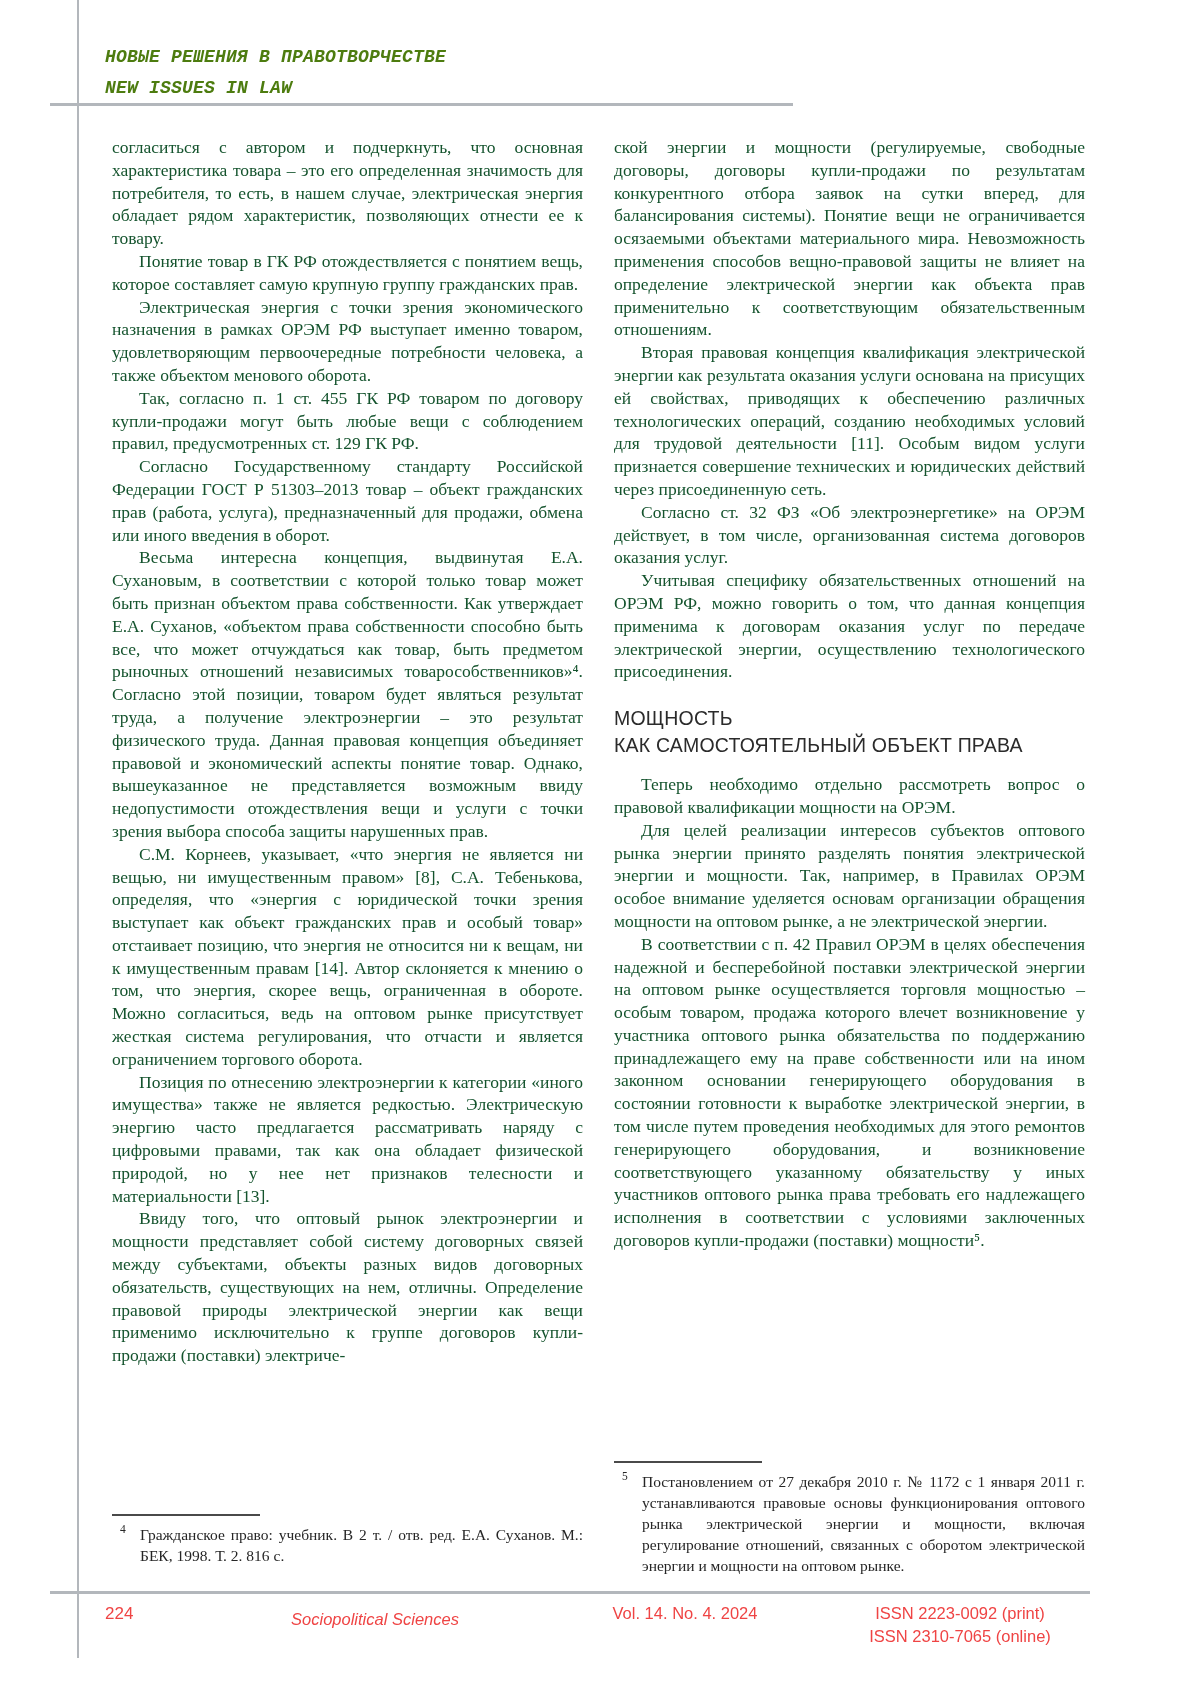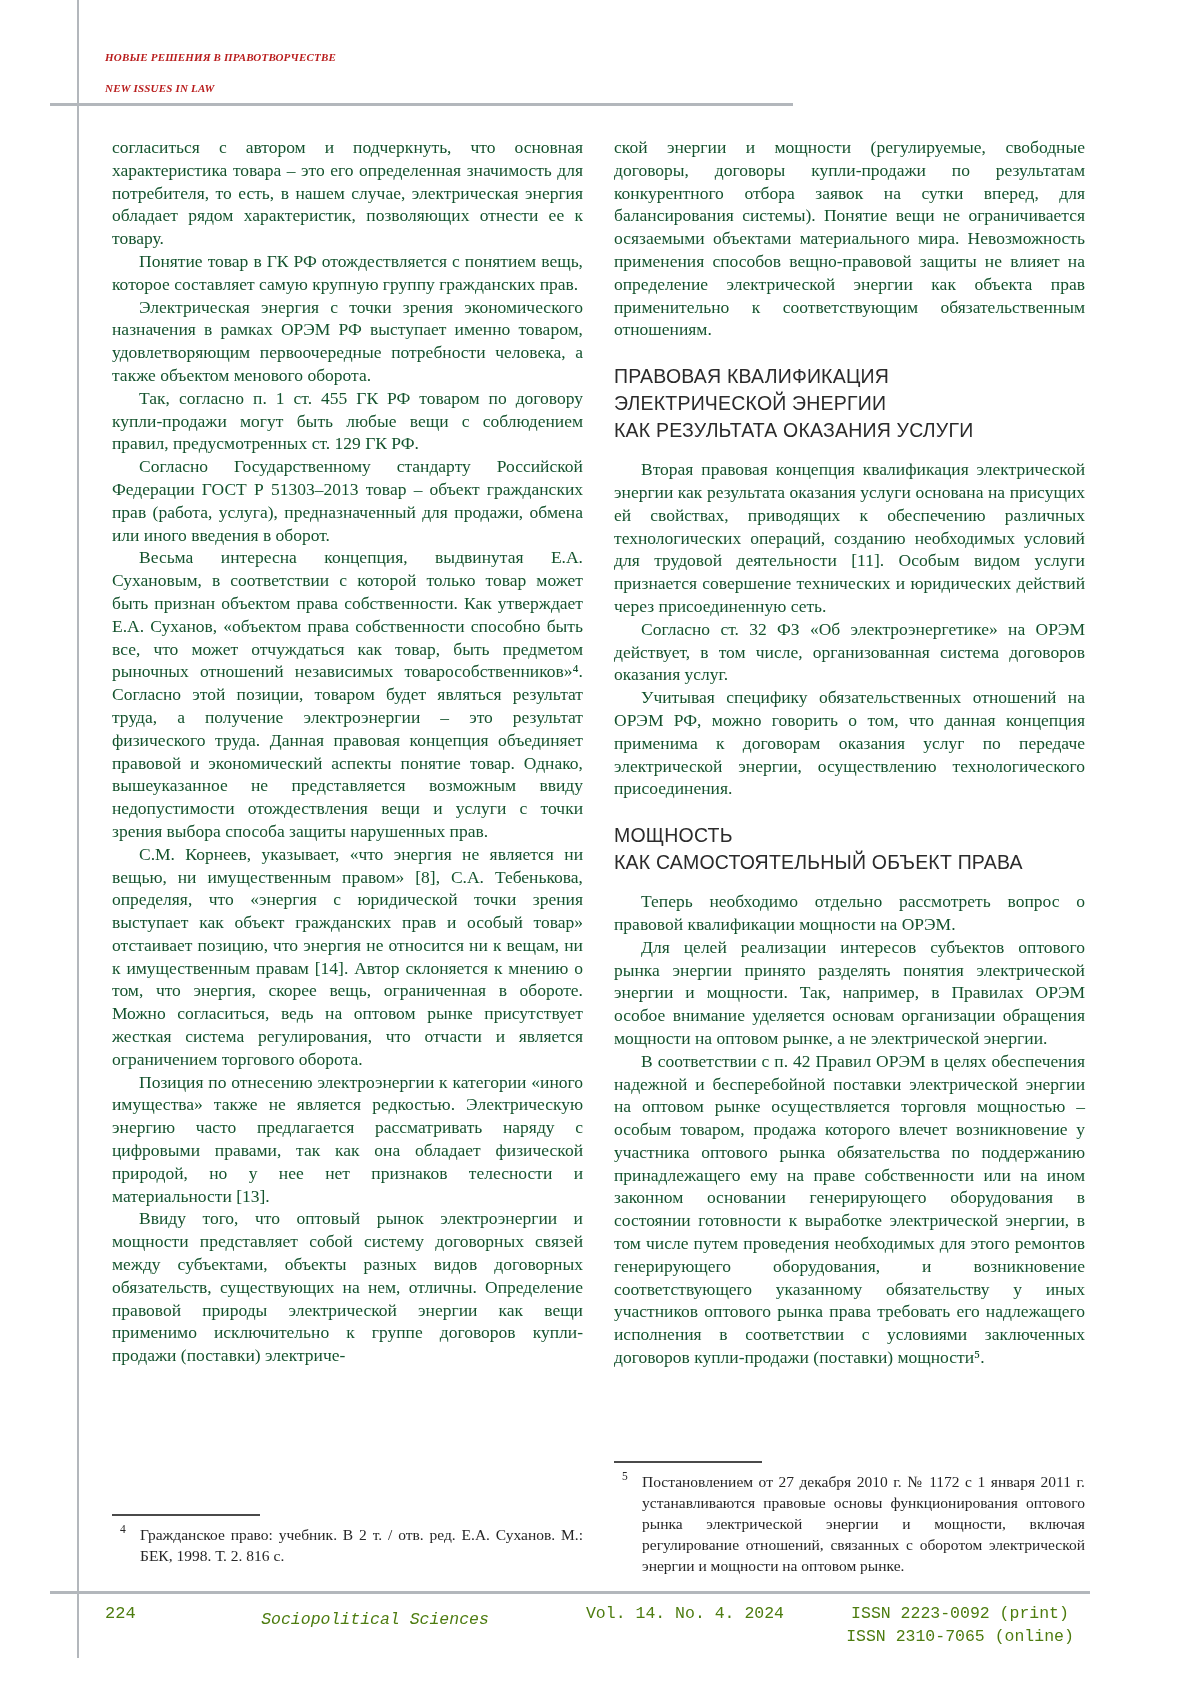--- a/index.html
+++ b/index.html
@@ -7,43 +7,43 @@
     position:relative; width:1200px; height:1697px; margin:0 auto;
     background:#ffffff; overflow:hidden;
     font-family:"Liberation Serif", serif; color:#262626;
   }
   .vline { position:absolute; left:77px; top:0; width:2px; height:1658px; background:#b3b7bc; }
   .rule { position:absolute; height:3px; background:#b3b7bc; }
   .rule-top { left:50px; top:103px; width:743px; }
   .rule-bottom { left:50px; top:1591px; width:1040px; }
 
   .hdr { position:absolute; left:105px; top:42px; width:600px;
-         font-family:Liberation Serif, serif; font-style:italic; font-weight:bold;
-         font-size:11px; line-height:31px; color:#b91c1c; letter-spacing:0.2px; }
+         font-family:Liberation Mono, monospace; font-style:italic; font-weight:bold;
+         font-size:18px; line-height:31px; color:#4d7c0f; letter-spacing:0.2px; }
 
   .col { position:absolute; top:136px; width:471px; }
   .col-left  { left:112px; }
   .col-right { left:614px; }
 
   .col p { margin:0; text-align:justify; text-indent:27px;
            font-size:17.5px; line-height:22.8px; color:#14532d; }
   .col p.noindent { text-indent:0; }
 
   .sec-heading { margin:22px 0 14px 0;
     font-family:"Liberation Sans", sans-serif; font-size:19.5px; line-height:27px;
     color:#2b2b2b; font-weight:400; letter-spacing:0.2px; }
 
   .footnote { position:absolute; width:471px; }
   .fn-rule { width:148px; height:2px; background:#4a4a4a; margin-bottom:8px; }
   .fn-body { position:relative; padding-left:28px; text-align:justify;
              font-size:15.5px; line-height:21px; color:#262626; }
   .fn-marker { position:absolute; left:8px; top:0; font-size:11.5px; line-height:1; }
 
-  .footer-item { position:absolute; font-family:Liberation Mono, monospace;
-                 font-size:16.5px; line-height:23px; color:#4d7c0f; }
+  .footer-item { position:absolute; font-family:Liberation Sans, sans-serif;
+                 font-size:16.5px; line-height:23px; color:#ef4444; }
   .footer-page    { left:105px; top:1602px; font-size:17px; }
   .footer-journal { left:250px; top:1608px; width:250px; text-align:center; font-style:italic; }
   .footer-vol     { left:585px; top:1602px; width:200px; text-align:center; }
   .footer-issn    { left:835px; top:1602px; width:250px; text-align:center; }
 </style>
 </head>
 <body>
 
 <div class="page">
 
@@ -63,25 +63,20 @@
     <p>Согласно Государственному стандарту Российской Федерации ГОСТ Р 51303–2013 товар – объект гражданских прав (работа, услуга), предназначенный для продажи, обмена или иного введения в оборот.</p>
     <p>Весьма интересна концепция, выдвинутая Е.А. Сухановым, в соответствии с которой только товар может быть признан объектом права собственности. Как утверждает Е.А. Суханов, «объектом права собственности способно быть все, что может отчуждаться как товар, быть предметом рыночных отношений независимых товарособственников»⁴. Согласно этой позиции, товаром будет являться результат труда, а получение электроэнергии – это результат физического труда. Данная правовая концепция объединяет правовой и экономический аспекты понятие товар. Однако, вышеуказанное не представляется возможным ввиду недопустимости отождествления вещи и услуги с точки зрения выбора способа защиты нарушенных прав.</p>
     <p>С.М. Корнеев, указывает, «что энергия не является ни вещью, ни имущественным правом» [8], С.А. Тебенькова, определяя, что «энергия с юридической точки зрения выступает как объект гражданских прав и особый товар» отстаивает позицию, что энергия не относится ни к вещам, ни к имущественным правам [14]. Автор склоняется к мнению о том, что энергия, скорее вещь, ограниченная в обороте. Можно согласиться, ведь на оптовом рынке присутствует жесткая система регулирования, что отчасти и является ограничением торгового оборота.</p>
     <p>Позиция по отнесению электроэнергии к категории «иного имущества» также не является редкостью. Электрическую энергию часто предлагается рассматривать наряду с цифровыми правами, так как она обладает физической природой, но у нее нет признаков телесности и материальности [13].</p>
     <p>Ввиду того, что оптовый рынок электроэнергии и мощности представляет собой систему договорных связей между субъектами, объекты разных видов договорных обязательств, существующих на нем, отличны. Определение правовой природы электрической энергии как вещи применимо исключительно к группе договоров купли-продажи (поставки) электриче-</p>
   </div>
 
   <div class="col col-right">
     <p class="noindent">ской энергии и мощности (регулируемые, свободные договоры, договоры купли-продажи по результатам конкурентного отбора заявок на сутки вперед, для балансирования системы). Понятие вещи не ограничивается осязаемыми объектами материального мира. Невозможность применения способов вещно-правовой защиты не влияет на определение электрической энергии как объекта прав применительно к соответствующим обязательственным отношениям.</p>
 
-    <div class="sec-heading">
-      <div>ПРАВОВАЯ КВАЛИФИКАЦИЯ</div>
-      <div>ЭЛЕКТРИЧЕСКОЙ ЭНЕРГИИ</div>
-      <div>КАК РЕЗУЛЬТАТА ОКАЗАНИЯ УСЛУГИ</div>
-    </div>
     <p>Вторая правовая концепция квалификация электрической энергии как результата оказания услуги основана на присущих ей свойствах, приводящих к обеспечению различных технологических операций, созданию необходимых условий для трудовой деятельности [11]. Особым видом услуги признается совершение технических и юридических действий через присоединенную сеть.</p>
     <p>Согласно ст. 32 ФЗ «Об электроэнергетике» на ОРЭМ действует, в том числе, организованная система договоров оказания услуг.</p>
     <p>Учитывая специфику обязательственных отношений на ОРЭМ РФ, можно говорить о том, что данная концепция применима к договорам оказания услуг по передаче электрической энергии, осуществлению технологического присоединения.</p>
 
     <div class="sec-heading">
       <div>МОЩНОСТЬ</div>
       <div>КАК САМОСТОЯТЕЛЬНЫЙ ОБЪЕКТ ПРАВА</div>
     </div>
     <p>Теперь необходимо отдельно рассмотреть вопрос о правовой квалификации мощности на ОРЭМ.</p>
     <p>Для целей реализации интересов субъектов оптового рынка энергии принято разделять понятия электрической энергии и мощности. Так, например, в Правилах ОРЭМ особое внимание уделяется основам организации обращения мощности на оптовом рынке, а не электрической энергии.</p>

